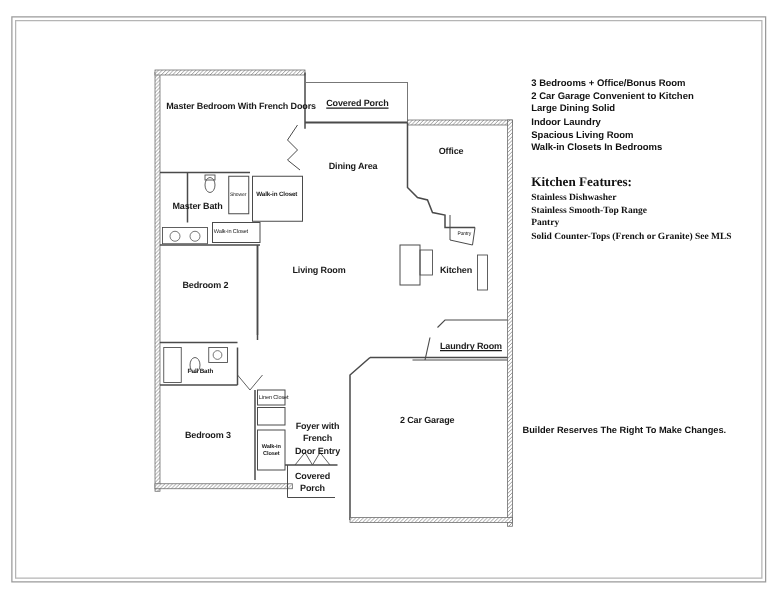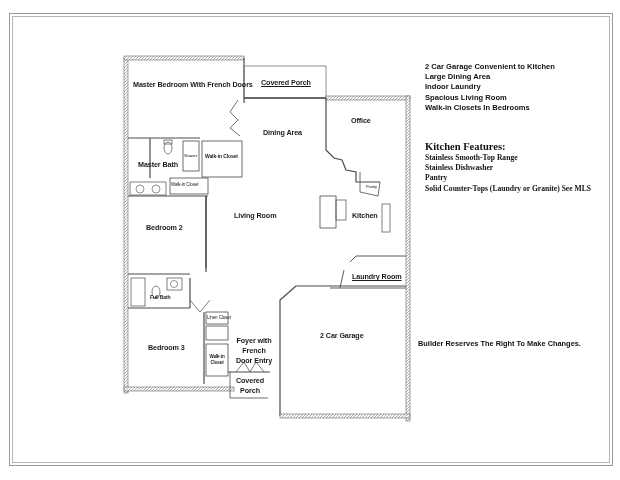--- a/index.html
+++ b/index.html
@@ -130,28 +130,29 @@
 <div class="lbl sm ctr" style="left:206px;top:354px;width:22px;font-size:4.5px;line-height:6px;font-weight:bold;">
   <div>Walk-in</div>
   <div>Closet</div>
 </div>
 <div class="lbl ctr" style="left:234px;top:376px;width:32px;">
   <div>Covered</div>
   <div>Porch</div>
 </div>
 
 <div class="features">
+  <div>3 Bedrooms + Office/Bonus Room</div>
   <div>2 Car Garage Convenient to Kitchen</div>
-  <div>Large Dining Area</div>
+  <div>Large Dining Solid</div>
   <div>Indoor Laundry</div>
   <div>Spacious Living Room</div>
   <div>Walk-in Closets In Bedrooms</div>
 </div>
 
 <div class="kitchen">
   <div class="title">Kitchen Features:</div>
+  <div>Stainless Dishwasher</div>
   <div>Stainless Smooth-Top Range</div>
-  <div>Stainless Dishwasher</div>
   <div>Pantry</div>
-  <div>Solid Counter-Tops (Laundry or Granite) See MLS</div>
+  <div>Solid Counter-Tops (French or Granite) See MLS</div>
 </div>
 
 <div class="disclaimer">Builder Reserves The Right To Make Changes.</div>
 
 </body></html>

